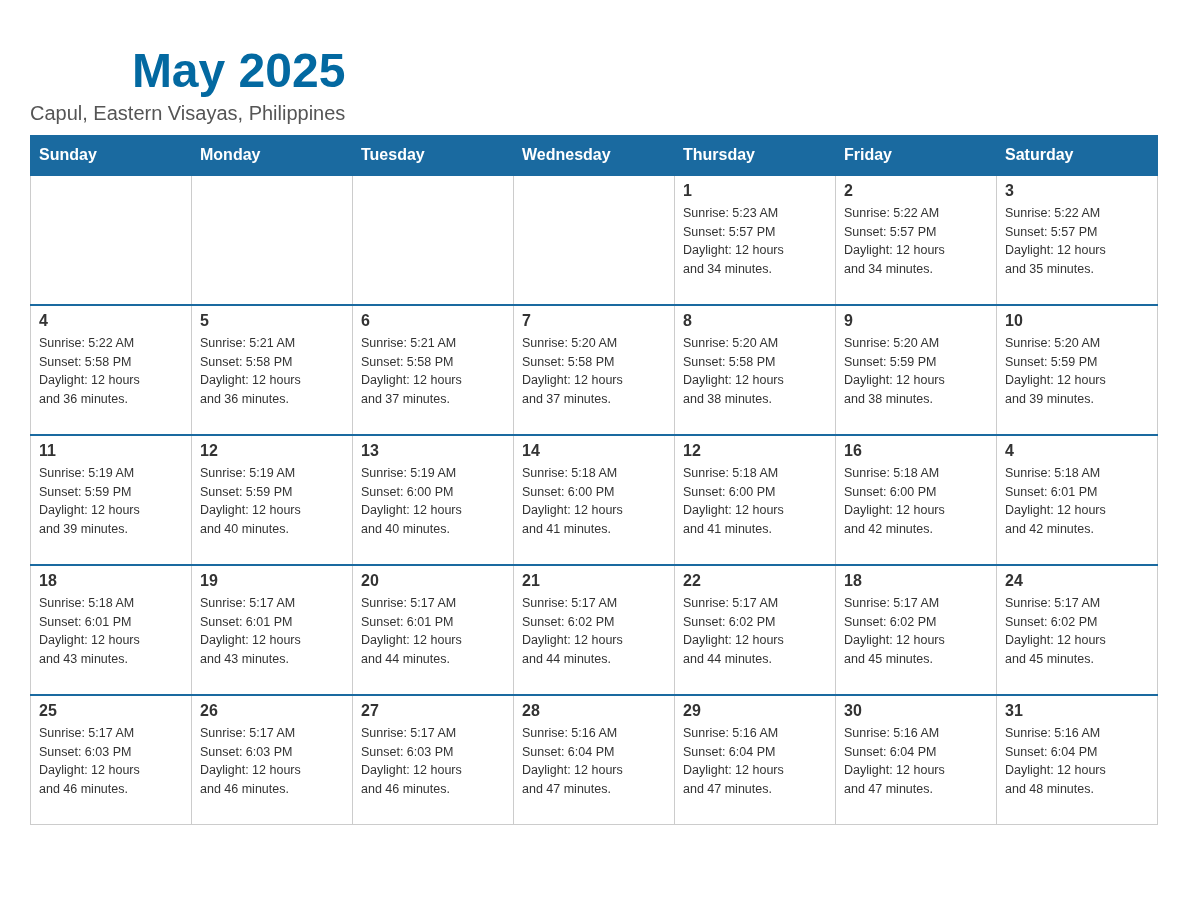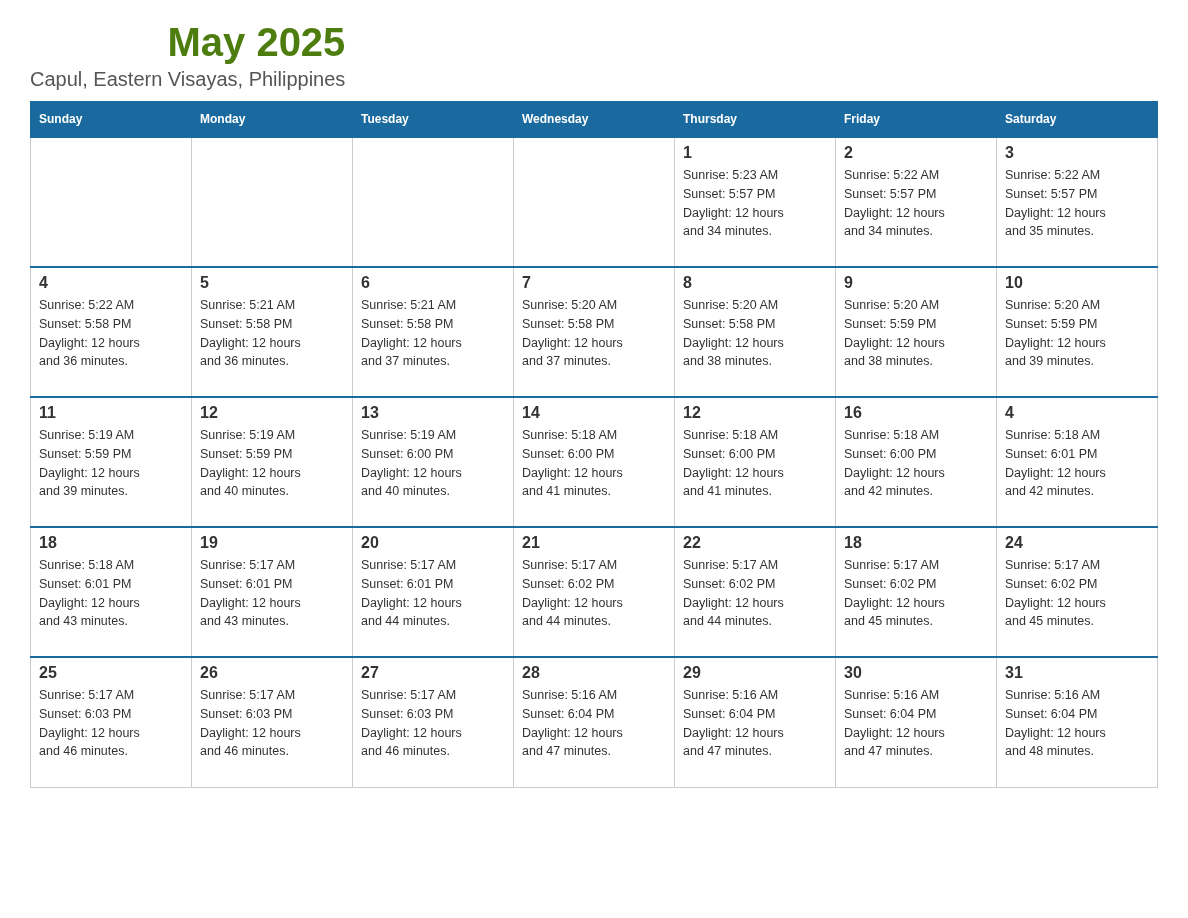--- a/index.html
+++ b/index.html
@@ -14,40 +14,41 @@
     .header {
       display: flex;
       justify-content: space-between;
       align-items: flex-start;
       margin-bottom: 10px;
     }
     .title-block {
       text-align: right;
     }
     .month-title {
-      font-size: 40px;
-      font-weight: bold;
-      color: #4d7c0f;
+      font-size: 48px;
+      font-weight: bold;
+      color: #0369a1;
       line-height: 1.1;
+      margin-top: 25px;
     }
     .location-title {
       font-size: 20px;
       color: #555;
       margin-top: 4px;
     }
     .calendar {
       width: 100%;
       border-collapse: collapse;
       margin-top: 8px;
     }
     .calendar th {
       background-color: #1a6aa0;
       color: #fff;
       padding: 10px 8px;
-      font-size: 12px;
+      font-size: 16px;
       font-weight: bold;
       text-align: left;
       border: 1px solid #1a6aa0;
     }
     .calendar td {
       vertical-align: top;
       border: 1px solid #ccc;
       padding: 6px 8px;
       width: calc(100% / 7);
       min-height: 110px;

